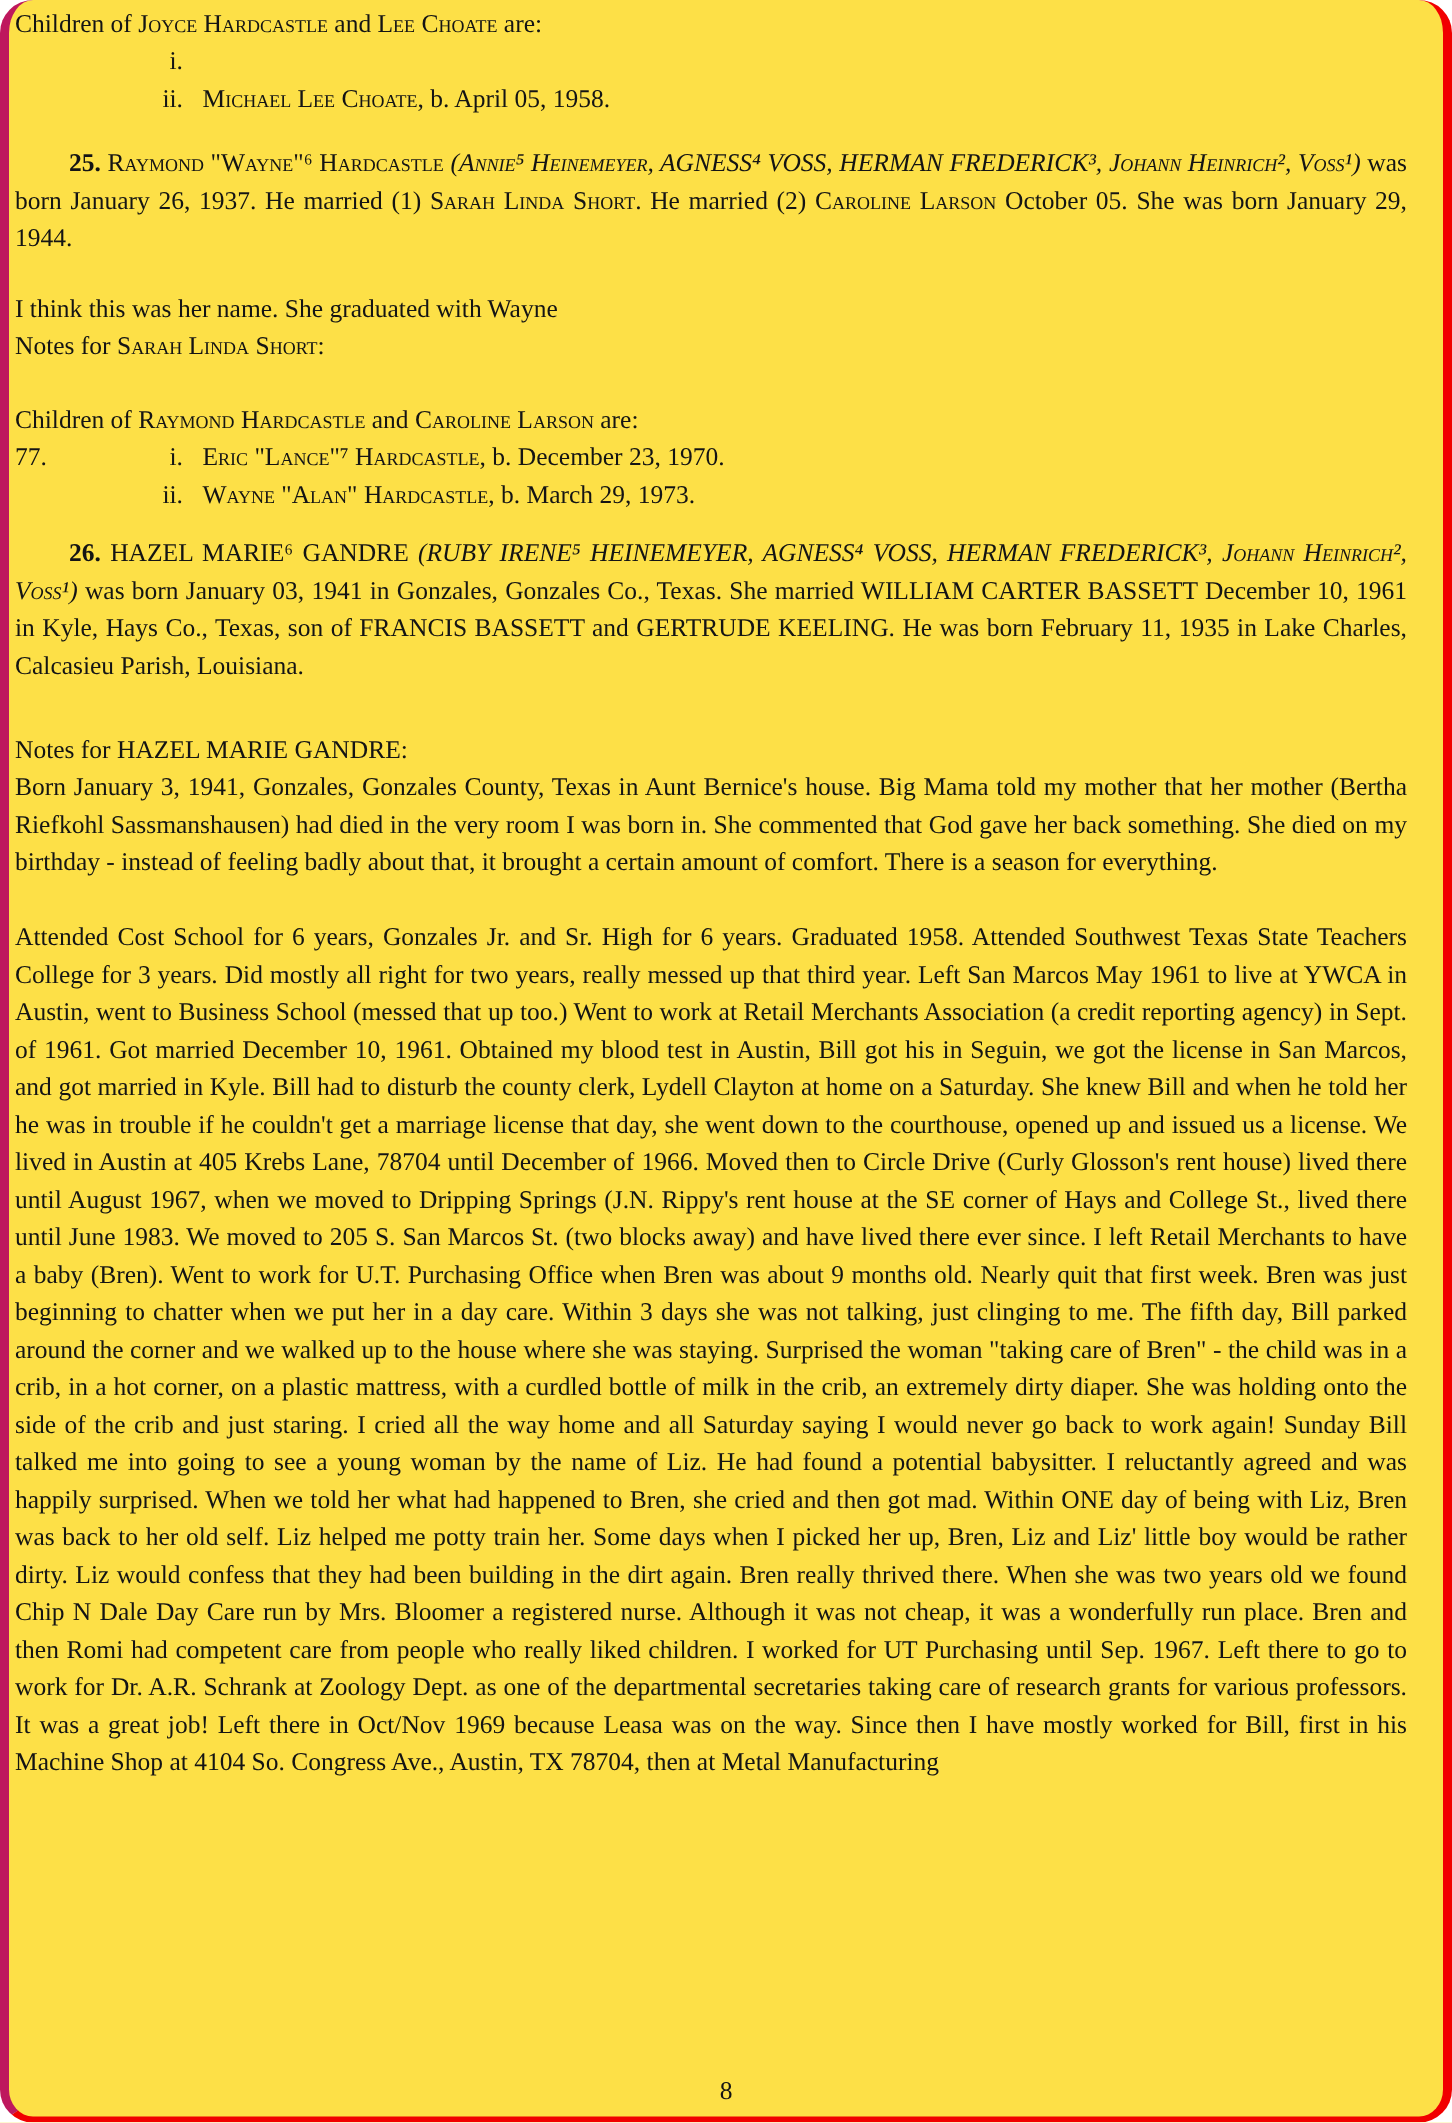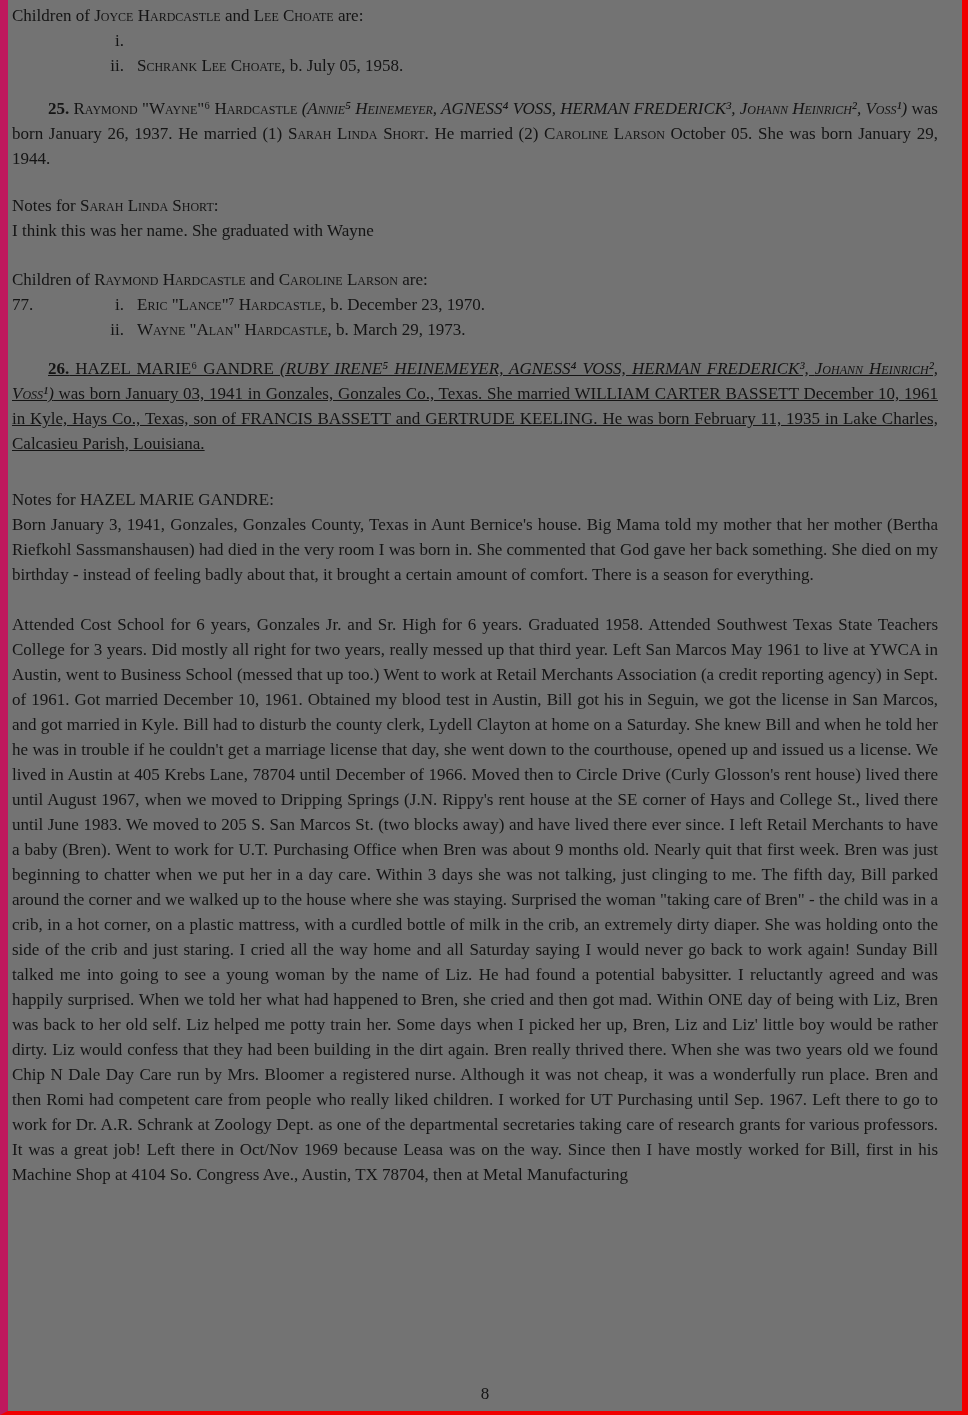--- a/index.html
+++ b/index.html
@@ -5,29 +5,30 @@
   html, body {
     margin: 0;
     padding: 0;
     background: #ffffff;
   }
   .frame {
     position: relative;
     box-sizing: border-box;
     width: 968px;
     height: 1415px;
-    background: #737373;
-    border-left: 8px solid #be185d;
+    background: #fde047;
+    border-left: 6px solid #be185d;
     border-right: 6px solid #f10000;
     border-bottom: 4px solid #f10000;
     overflow: hidden;
     font-family: "Liberation Serif", "DejaVu Serif", serif;
     font-size: 17px;
     line-height: 25px;
     color: #141414;
+    border-radius: 22px;
   }
   .content {
     padding: 3px 24px 0 4px;
   }
   p { margin: 0; }
   .just { text-align: justify; }
   .sc { font-variant: small-caps; }
   .it { font-style: italic; }
   .b  { font-weight: bold; margin-left: 36px; }
 
@@ -35,21 +36,21 @@
     display: flex;
     line-height: 25px;
   }
   .cnum   { width: 82px; flex: none; }
   .croman { width: 30px; flex: none; text-align: right; margin-right: 13px; }
   .ctext  { flex: 1; }
 
   .p25   { margin-top: 18px; }
   .notes-sarah { margin-top: 22px; }
   .heading-raymond { margin-top: 24px; }
-  .p26   { margin-top: 14px; text-decoration: underline; }
+  .p26   { margin-top: 14px; }
   .notes-hazel-heading { margin-top: 31px; }
   .para2 { margin-top: 25px; }
 
   .pagenum {
     position: absolute;
     bottom: 5px;
     left: 0;
     width: 100%;
     text-align: center;
     font-size: 17px;
@@ -64,29 +65,29 @@
     <p><span>Children of </span><span class="sc">Joyce Hardcastle</span><span> and </span><span class="sc">Lee Choate</span><span> are:</span></p>
 
     <div class="childlist">
       <div class="crow">
         <span class="cnum"></span>
         <span class="croman">i.</span>
       </div>
       <div class="crow">
         <span class="cnum"></span>
         <span class="croman">ii.</span>
-        <span class="ctext"><span class="sc">Schrank Lee Choate</span><span>, b. July 05, 1958.</span></span>
+        <span class="ctext"><span class="sc">Michael Lee Choate</span><span>, b. April 05, 1958.</span></span>
       </div>
     </div>
 
     <p class="just p25"><span class="b">25.</span><span class="sc">  Raymond "Wayne"⁶ Hardcastle </span><span class="it sc">(Annie⁵ Heinemeyer, AGNESS⁴ VOSS, HERMAN FREDERICK³, Johann Heinrich², Voss¹)</span><span> was born January 26, 1937.  He married (1) </span><span class="sc">Sarah Linda Short</span><span>.   He married (2) </span><span class="sc">Caroline Larson</span><span> October 05.  She was born January 29, 1944.</span></p>
 
     <div class="notes-sarah">
+      <p>I think this was her name.  She graduated with Wayne</p>
       <p><span>Notes for </span><span class="sc">Sarah Linda Short</span><span>:</span></p>
-      <p>I think this was her name.  She graduated with Wayne</p>
     </div>
 
     <p class="heading-raymond"><span>Children of </span><span class="sc">Raymond Hardcastle</span><span> and </span><span class="sc">Caroline Larson</span><span> are:</span></p>
 
     <div class="childlist">
       <div class="crow">
         <span class="cnum">77.</span>
         <span class="croman">i.</span>
         <span class="ctext"><span class="sc">Eric "Lance"⁷ Hardcastle</span><span>, b. December 23, 1970.</span></span>
       </div>

